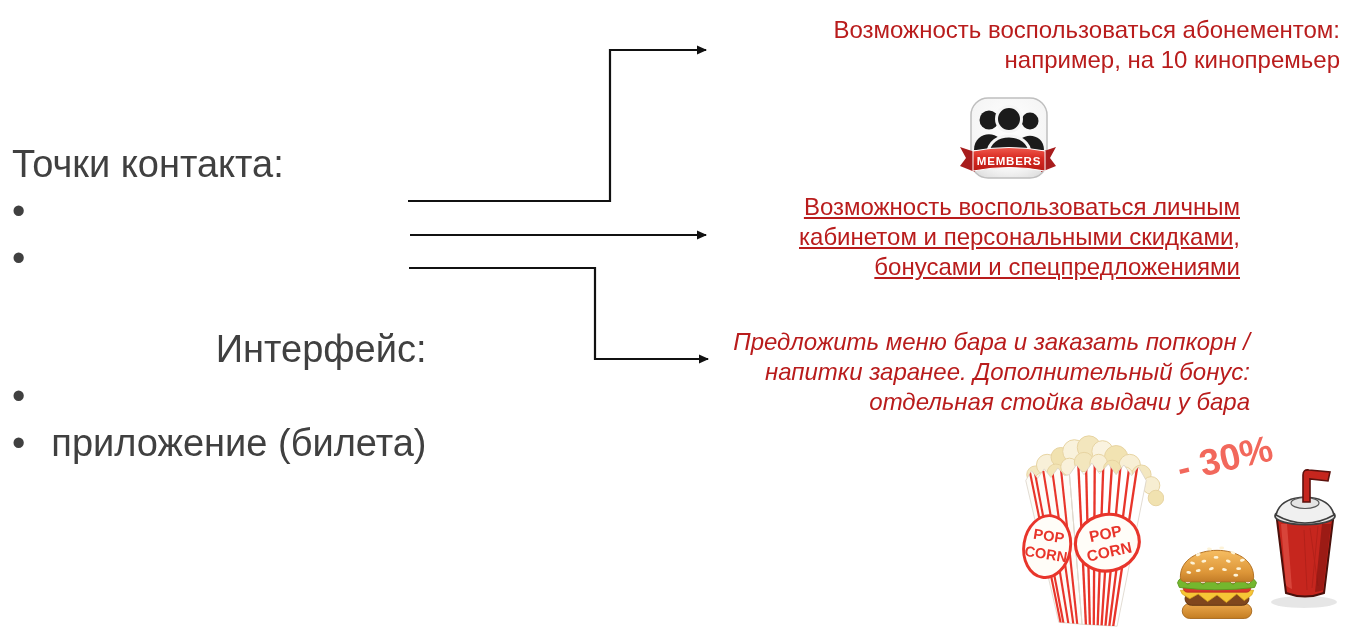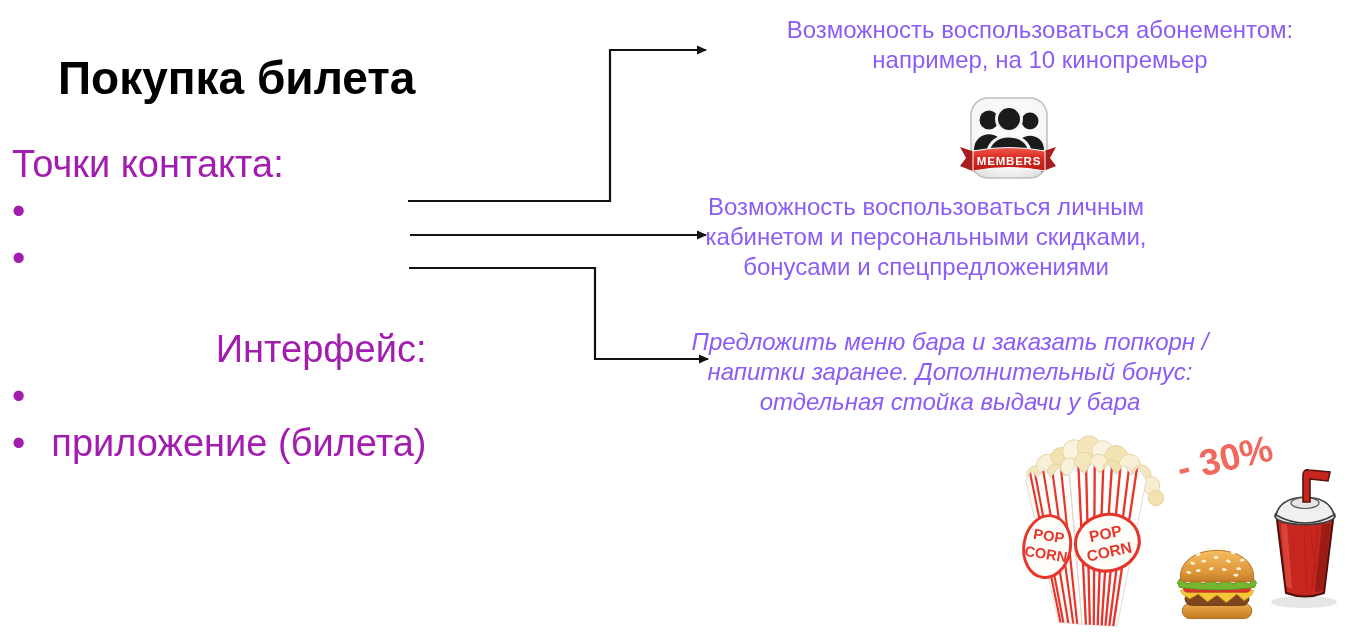--- a/index.html
+++ b/index.html
@@ -4,55 +4,54 @@
 <style>
   html,body{margin:0;padding:0;background:#fff;}
   .canvas{
     position:relative;width:1360px;height:640px;background:#ffffff;overflow:hidden;
     font-family:"Liberation Sans", sans-serif;color:#000;
   }
   .page-title{
     position:absolute;left:58px;top:20px;font-size:46px;font-weight:bold;
     line-height:54px;letter-spacing:0;
   }
-  .left-block{position:absolute;left:12px;font-size:38px;line-height:47px;color:#a21caf;}
+  .left-block{position:absolute;left:12px;font-size:38px;line-height:47px;color:#404040;}
   .left-block .heading{white-space:nowrap;}
   .left-block ul{list-style:none;margin:0;padding:0;}
   .left-block li{display:flex;align-items:baseline;white-space:nowrap;}
   .bullet{display:inline-block;}
   .contact-block .bullet{margin-right:14px;}
   .interface-block .bullet{margin-right:26px;}
   .contact-block{top:141px;}
   .interface-block{top:326px;text-align:right;}
   .benefit{
-    position:absolute;width:600px;text-align:center;font-size:24px;line-height:30px;
-    color:#8b5cf6;white-space:pre-line;
+    position:absolute;width:600px;text-align:right;font-size:24px;line-height:30px;
+    color:#b91c1c;white-space:pre-line;
   }
   .benefit-1{left:740px;top:15px;}
-  .benefit-2{left:626px;top:192px;}
+  .benefit-2{left:640px;top:192px;text-decoration:underline;}
   .benefit-3{left:650px;top:327px;font-style:italic;}
   .arrows{position:absolute;left:0;top:0;pointer-events:none;}
   .gfx{position:absolute;}
   .members-svg{left:958px;top:92px;}
   .popcorn-svg{left:1008px;top:430px;}
   .burger-svg{left:1170px;top:532px;}
   .drink-svg{left:1260px;top:460px;}
   .discount{
     position:absolute;left:1155px;top:438px;width:140px;text-align:center;
     font-size:37px;font-weight:bold;color:#f2685c;transform:rotate(-13deg);
     white-space:nowrap;
   }
   svg text{font-family:"Liberation Sans", sans-serif;}
 </style>
 </head>
 <body>
 
 <div class="canvas">
 
-  <h1 class="page-title">Покупка билета</h1>
 
   <section class="left-block contact-block">
     <div class="heading">Точки контакта:</div>
     <ul>
       <li>
         <span class="bullet">•</span>
       </li>
       <li>
         <span class="bullet">•</span>
       </li>

